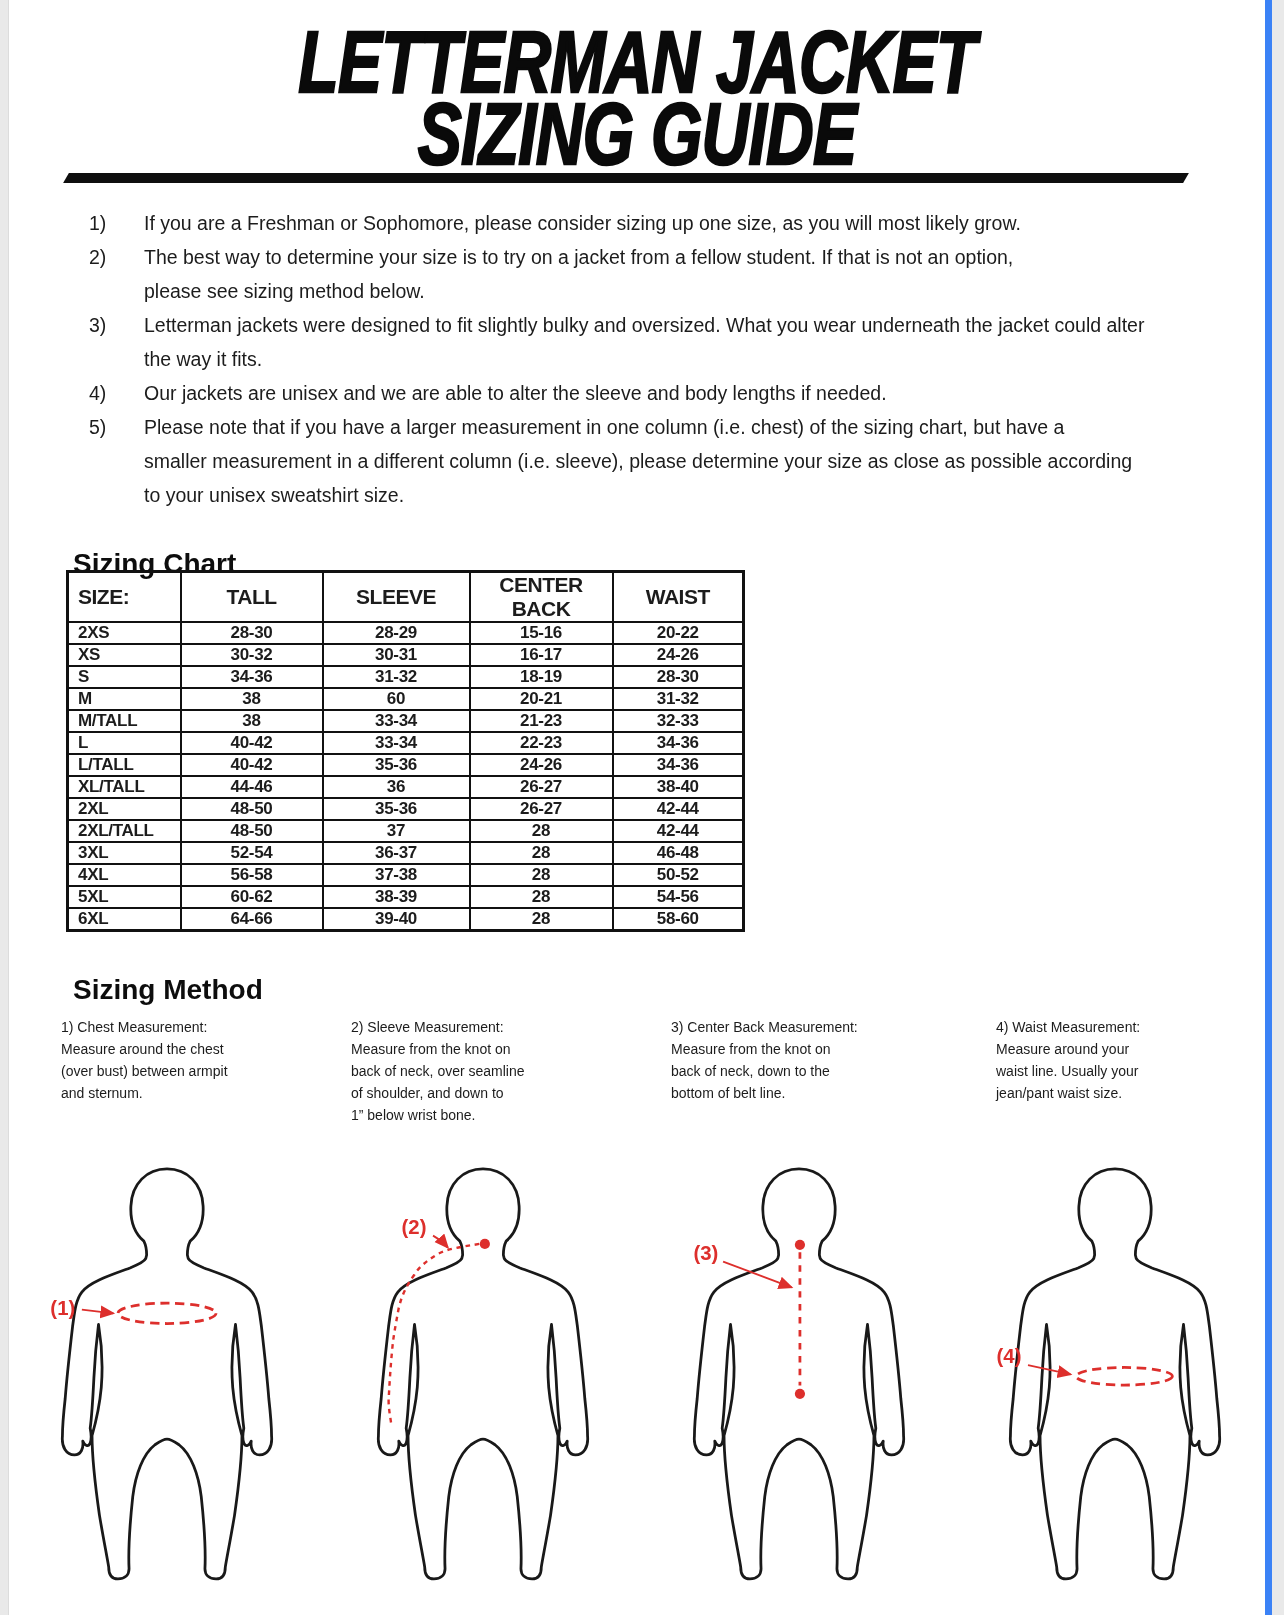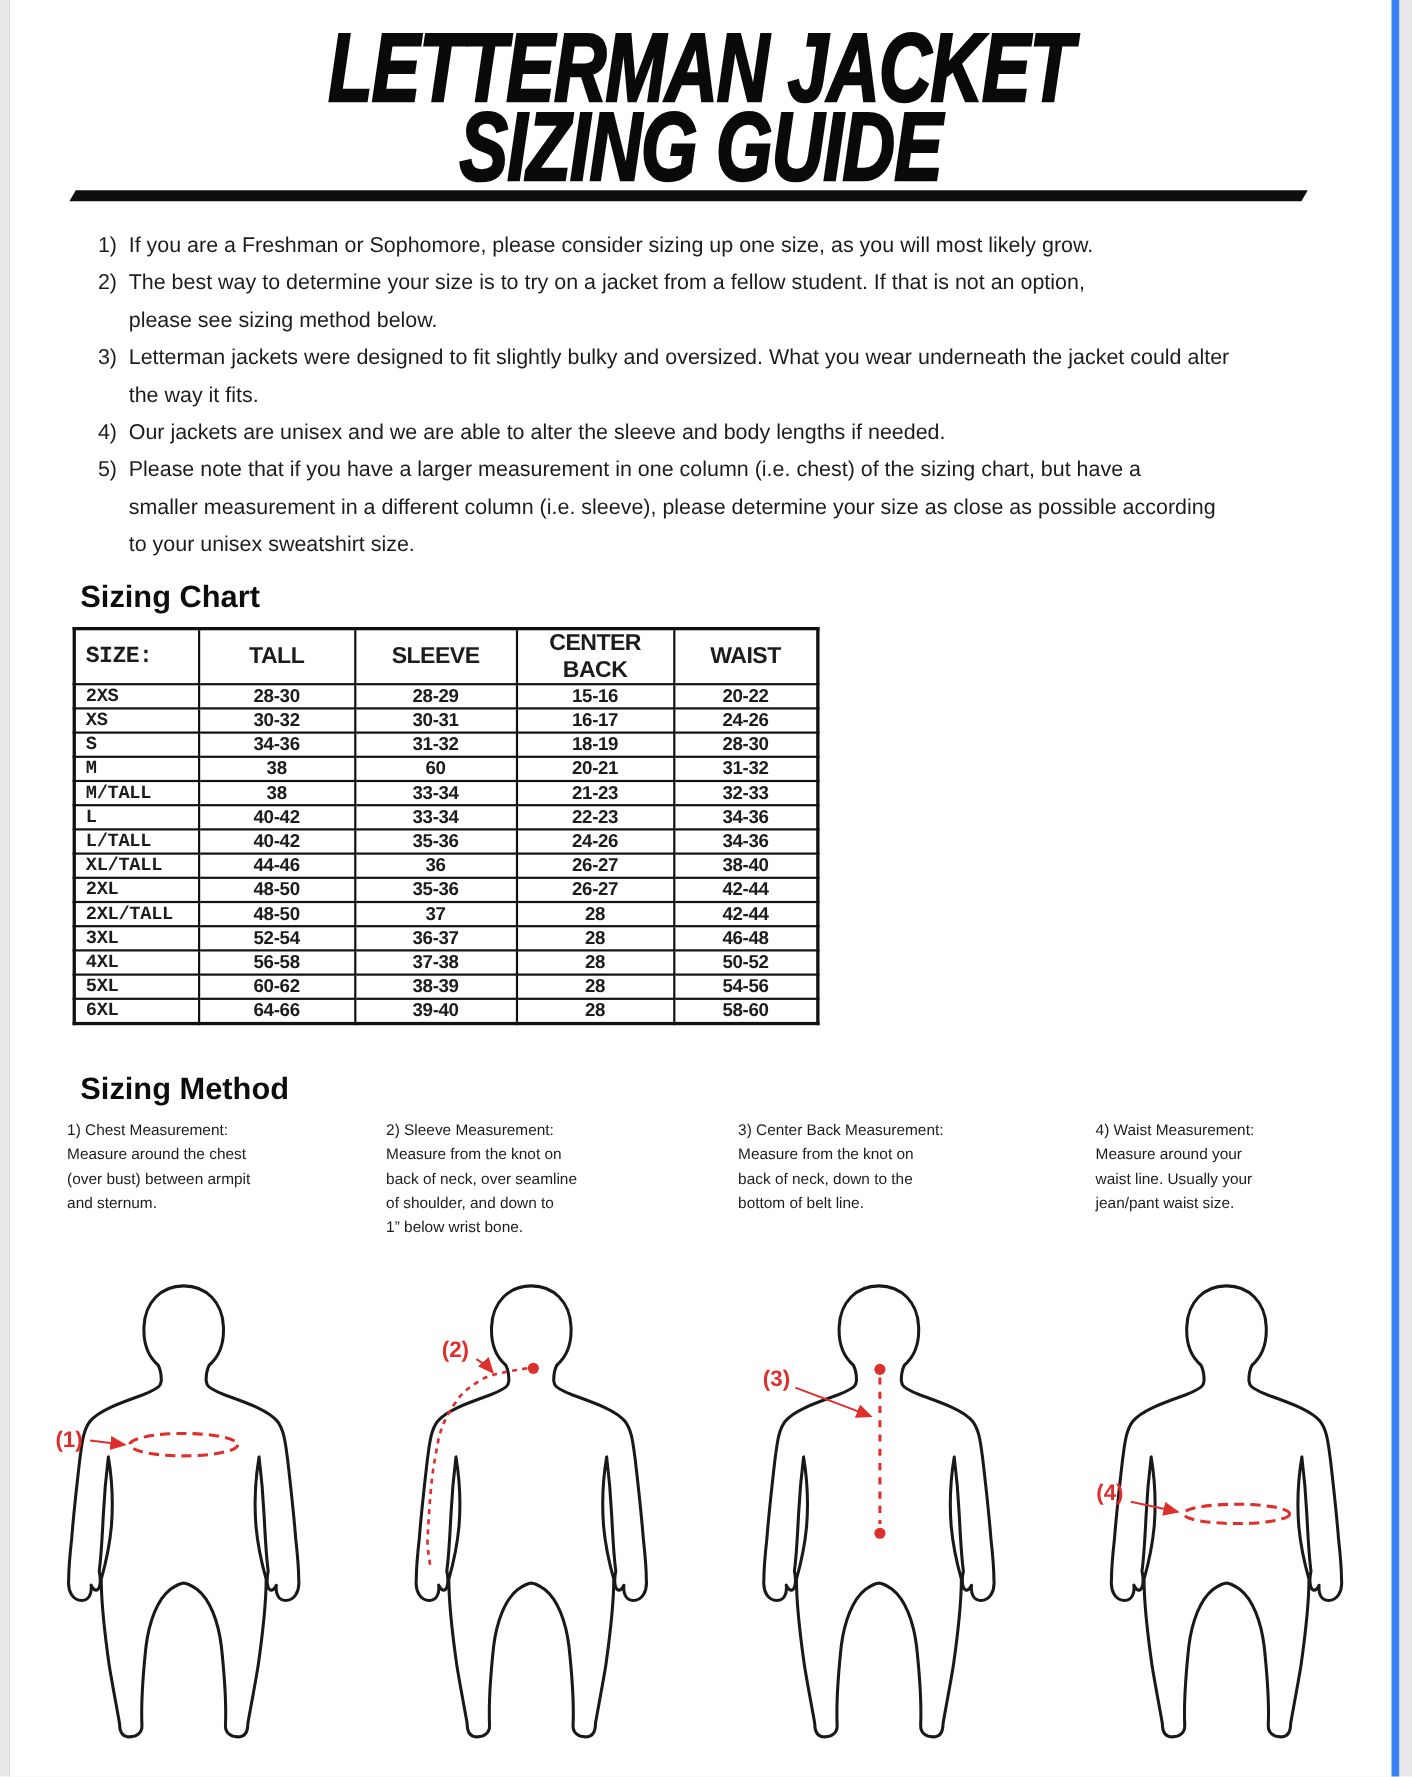--- a/index.html
+++ b/index.html
@@ -13,33 +13,33 @@
   
   .title{position:absolute;top:26px;left:0;width:100%;text-align:center;line-height:72px;}
   .title-line{display:block;font-size:88px;font-weight:700;font-style:italic;color:#0a0a0a;
         letter-spacing:-1px;transform:scaleX(0.75);-webkit-text-stroke:2.5px #0a0a0a;}
   .divider{position:absolute;top:173px;left:57px;width:1120px;height:10px;background:#0e0e0e;
         transform:skewX(-30deg);}
   
   .notes{position:absolute;top:206px;left:80px;width:1150px;list-style:none;}
   .note{display:flex;font-size:19.5px;line-height:34px;}
   .note-num{width:28px;flex:0 0 28px;}
-  .note-text{white-space:pre-line;width:1120px;}
+  .note-text{white-space:pre-line;width:1120px;margin-left:27px;}
   
   .h2{position:absolute;font-size:28px;font-weight:700;color:#0d0d0d;}
-  #chart-heading{top:527px;left:64px;}
+  #chart-heading{top:548px;left:64px;}
   #method-heading{top:974px;left:64px;}
   
   .size-table{position:absolute;top:570px;left:57px;border-collapse:collapse;
         border:3px solid var(--tbl);table-layout:fixed;width:676px;}
   .size-table th{border:2px solid var(--tbl);font-size:21px;font-weight:700;height:32px;
         text-align:center;letter-spacing:-0.5px;}
   .size-table td{border:2px solid var(--tbl);font-size:17px;font-weight:700;height:21px;
         text-align:center;letter-spacing:-0.3px;}
-  .size-table th.size-col,.size-table td.size-col{text-align:left;padding-left:9px;font-family:Liberation Mono, monospace;}
+  .size-table th.size-col,.size-table td.size-col{text-align:left;padding-left:9px;}
   
   .method-grid{position:absolute;top:1016px;left:52px;width:1210px;display:grid;
         grid-template-columns:290px 320px 325px 265px;}
   .m-title,.m-line{font-size:14px;line-height:22px;}
   
   .figure-grid{position:absolute;top:1156px;left:0;width:1264px;display:grid;
         grid-template-columns:repeat(4,316px);justify-items:center;}
   .fig svg{display:block;}
   .body-path{fill:#ffffff;stroke:#191919;stroke-width:3;stroke-linejoin:round;stroke-linecap:round;}
   .red-dash-big{fill:none;stroke:var(--red);stroke-width:3;stroke-dasharray:10 6;}

